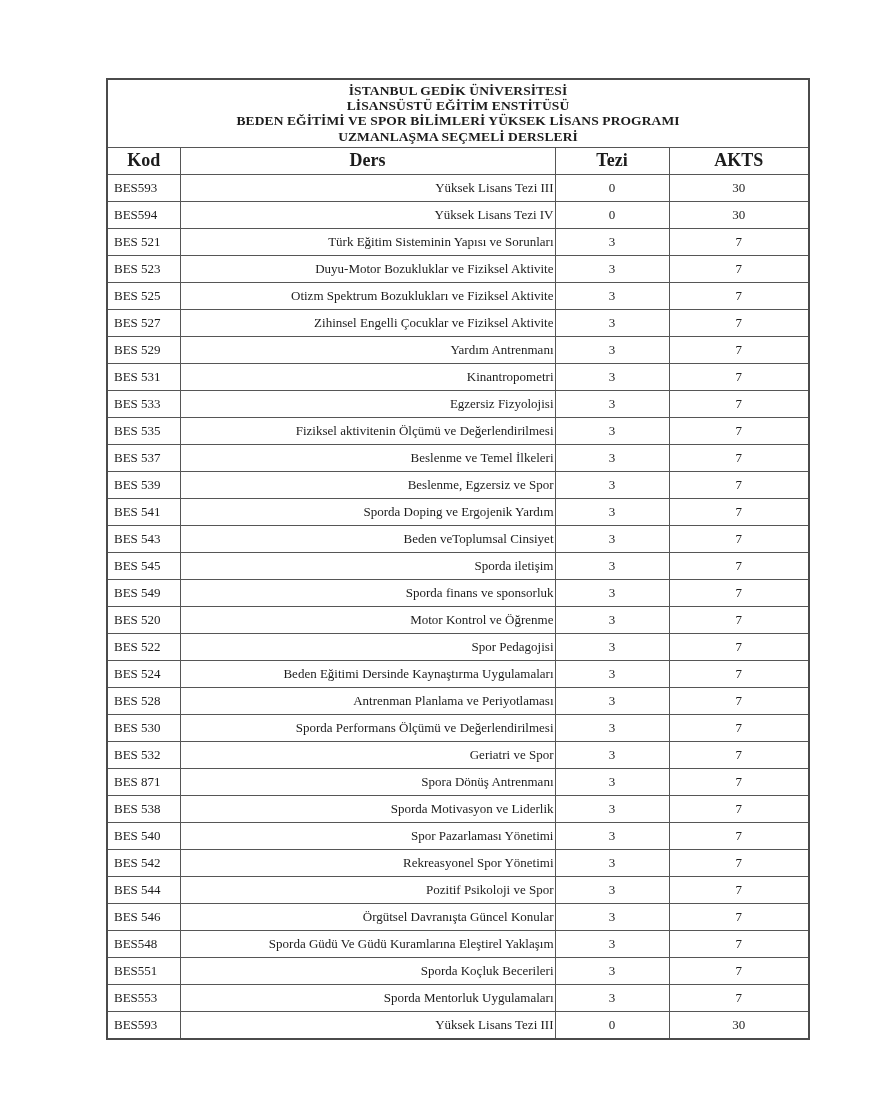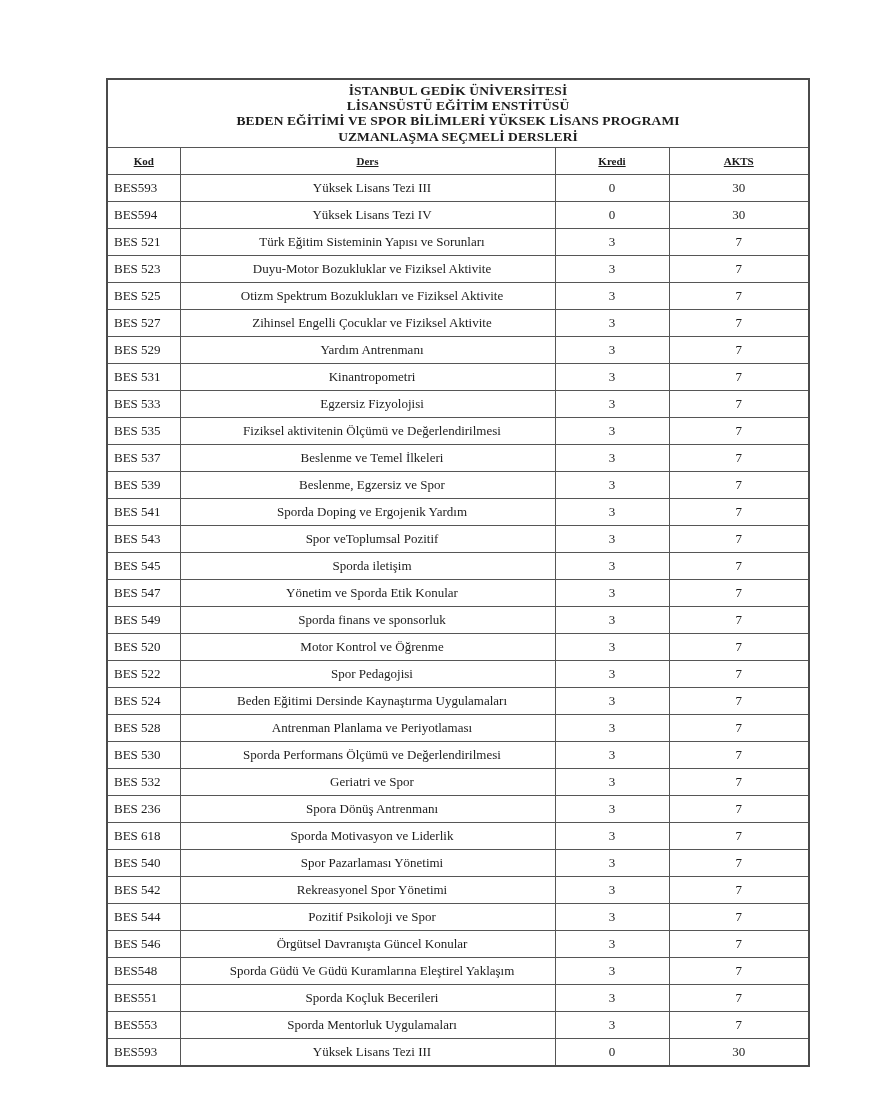--- a/index.html
+++ b/index.html
@@ -41,34 +41,33 @@
     font-size: 13.5px;
     line-height: 15.2px;
     padding: 3px 0 3px 0;
     letter-spacing: 0.1px;
   }
   .title-cell .title-line {
     display: block;
   }
   tr.col-header th {
     height: 24px;
-    font-size: 11px;
+    font-size: 18px;
     font-weight: bold;
     text-align: center;
     vertical-align: middle;
-    text-decoration: underline;
   }
   tbody td {
     height: 23px;
     font-size: 13px;
     vertical-align: middle;
     padding-top: 2px;
   }
   tbody td.c0 { padding-left: 6px; text-align: left; margin-top: 11px; }
-  tbody td.c1 { padding-left: 10px; text-align: center; }
+  tbody td.c1 { padding-left: 10px; text-align: right; }
   tbody td.c2 { text-align: center; }
   tbody td.c3 { text-align: center; }
 </style>
 </head>
 <body>
 
 <div class="page">
   <table class="doc-table">
     <colgroup>
       <col style="width:73px">
@@ -81,21 +80,21 @@
         <th class="title-cell" colspan="4">
           <span class="title-line">İSTANBUL GEDİK ÜNİVERSİTESİ</span>
           <span class="title-line">LİSANSÜSTÜ EĞİTİM ENSTİTÜSÜ</span>
           <span class="title-line">BEDEN EĞİTİMİ VE SPOR BİLİMLERİ YÜKSEK LİSANS PROGRAMI</span>
           <span class="title-line">UZMANLAŞMA SEÇMELİ DERSLERİ</span>
         </th>
       </tr>
       <tr class="col-header">
         <th>Kod</th>
         <th>Ders</th>
-        <th>Kredi</th>
+        <th>Tezi</th>
         <th>AKTS</th>
       </tr>
     </thead>
     <tbody>
     <tr>
           <td class="c0">BES593</td>
           <td class="c1">Yüksek Lisans Tezi III</td>
           <td class="c2">0</td>
           <td class="c3">30</td>
         </tr>
@@ -166,37 +165,31 @@
           <td class="c3">7</td>
         </tr>
         <tr>
           <td class="c0">BES 541</td>
           <td class="c1">Sporda Doping ve Ergojenik Yardım</td>
           <td class="c2">3</td>
           <td class="c3">7</td>
         </tr>
         <tr>
           <td class="c0">BES 543</td>
-          <td class="c1">Spor veToplumsal Pozitif</td>
+          <td class="c1">Beden veToplumsal Cinsiyet</td>
           <td class="c2">3</td>
           <td class="c3">7</td>
         </tr>
         <tr>
           <td class="c0">BES 545</td>
           <td class="c1">Sporda iletişim</td>
           <td class="c2">3</td>
           <td class="c3">7</td>
         </tr>
         <tr>
-          <td class="c0">BES 547</td>
-          <td class="c1">Yönetim ve Sporda Etik Konular</td>
-          <td class="c2">3</td>
-          <td class="c3">7</td>
-        </tr>
-        <tr>
           <td class="c0">BES 549</td>
           <td class="c1">Sporda finans ve sponsorluk</td>
           <td class="c2">3</td>
           <td class="c3">7</td>
         </tr>
         <tr>
           <td class="c0">BES 520</td>
           <td class="c1">Motor Kontrol ve Öğrenme</td>
           <td class="c2">3</td>
           <td class="c3">7</td>
@@ -225,27 +218,27 @@
           <td class="c2">3</td>
           <td class="c3">7</td>
         </tr>
         <tr>
           <td class="c0">BES 532</td>
           <td class="c1">Geriatri ve Spor</td>
           <td class="c2">3</td>
           <td class="c3">7</td>
         </tr>
         <tr>
-          <td class="c0">BES 236</td>
+          <td class="c0">BES 871</td>
           <td class="c1">Spora Dönüş Antrenmanı</td>
           <td class="c2">3</td>
           <td class="c3">7</td>
         </tr>
         <tr>
-          <td class="c0">BES 618</td>
+          <td class="c0">BES 538</td>
           <td class="c1">Sporda Motivasyon ve Liderlik</td>
           <td class="c2">3</td>
           <td class="c3">7</td>
         </tr>
         <tr>
           <td class="c0">BES 540</td>
           <td class="c1">Spor Pazarlaması Yönetimi</td>
           <td class="c2">3</td>
           <td class="c3">7</td>
         </tr>

